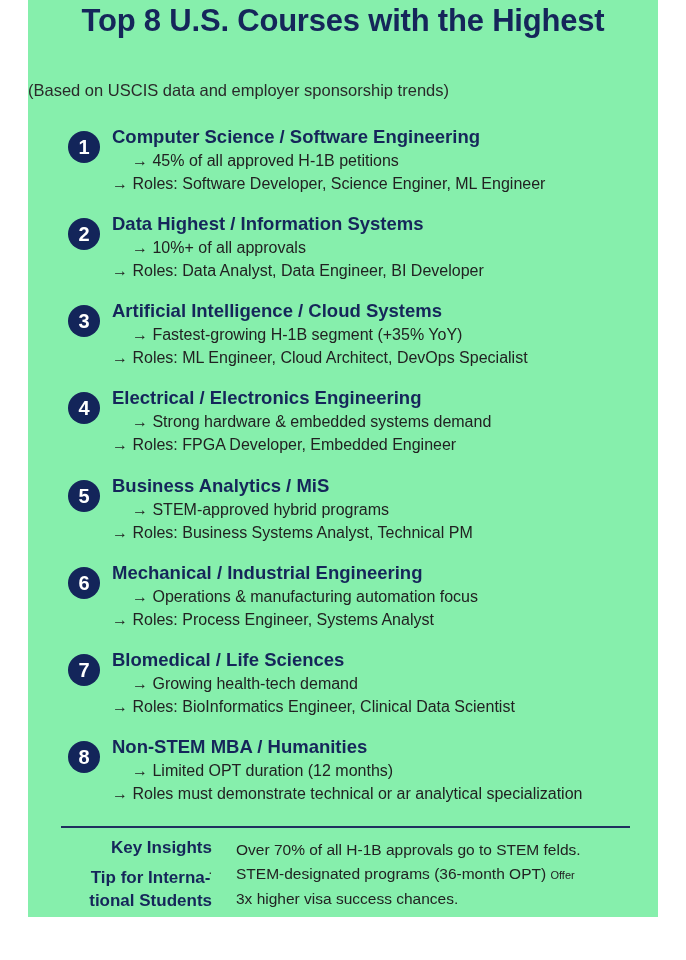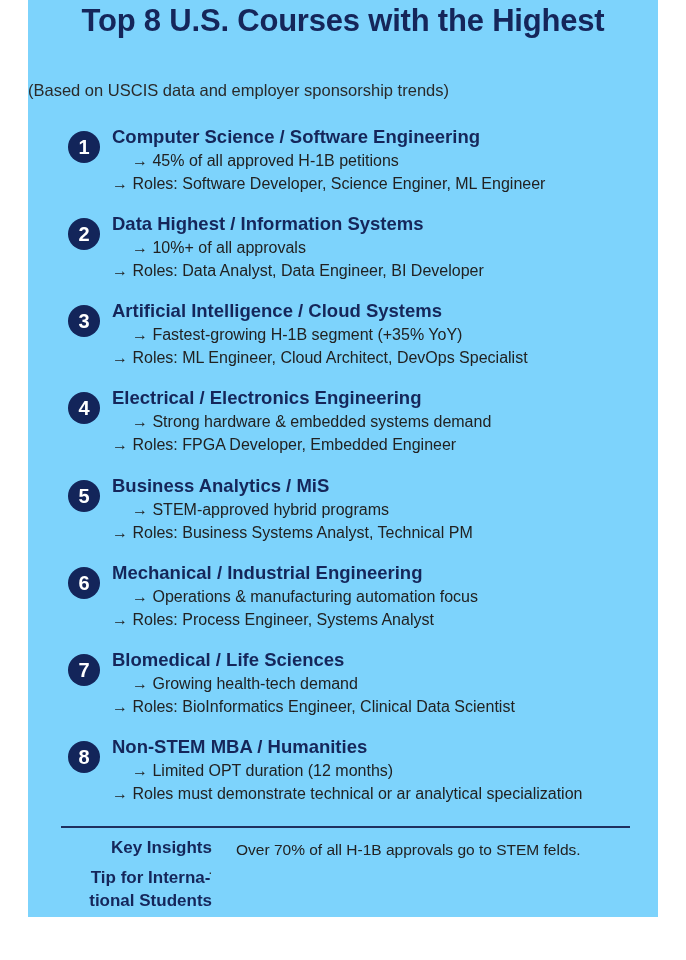--- a/index.html
+++ b/index.html
@@ -1,19 +1,19 @@
 <!DOCTYPE html>
 <html><head>
   <meta charset="utf-8">
   <style>
     html, body { margin: 0; padding: 0; background: #ffffff; }
     body { width: 686px; height: 960px; position: relative; overflow: hidden; }
     .card {
       position: absolute; left: 28px; top: 0; width: 630px; height: 917px;
-      background: #7dd3fc;
+      background: #86efac;
     }
     .title {
       position: absolute; left: 0; top: 4px; width: 630px; text-align: center;
       font-family: "Liberation Sans", sans-serif; font-weight: bold;
       font-size: 31px; line-height: 34px; color: #15265a; margin: 0;
       letter-spacing: -0.2px;
     }
     .subtitle {
       position: absolute; left: 0; top: 81px; width: 630px; text-align: left;
       font-family: "Liberation Sans", sans-serif; font-size: 16.5px; color: #2a2a2a;
@@ -126,13 +126,18 @@
 
   <div class="insight-label" style="top:836px;">Key Insights</div>
   <div class="insight-dot" style="top:840px;">·</div>
   <div class="insight-text" style="top:838px;">Over 70% of all H-1B approvals go to STEM felds.</div>
 
   <div class="insight-label" style="top:866px;">
     <span>Tip for Interna-</span><br>
     <span>tional Students</span>
   </div>
   <div class="insight-dot" style="top:864px;">·</div>
+  <div class="insight-text" style="top:862px;">
+    <span>STEM-designated programs (36-month OPT)</span>
+    <span class="small-offer">Offer</span><br>
+    <span>3x higher visa success chances.</span>
+  </div>
 </div>
 
 </body></html>

